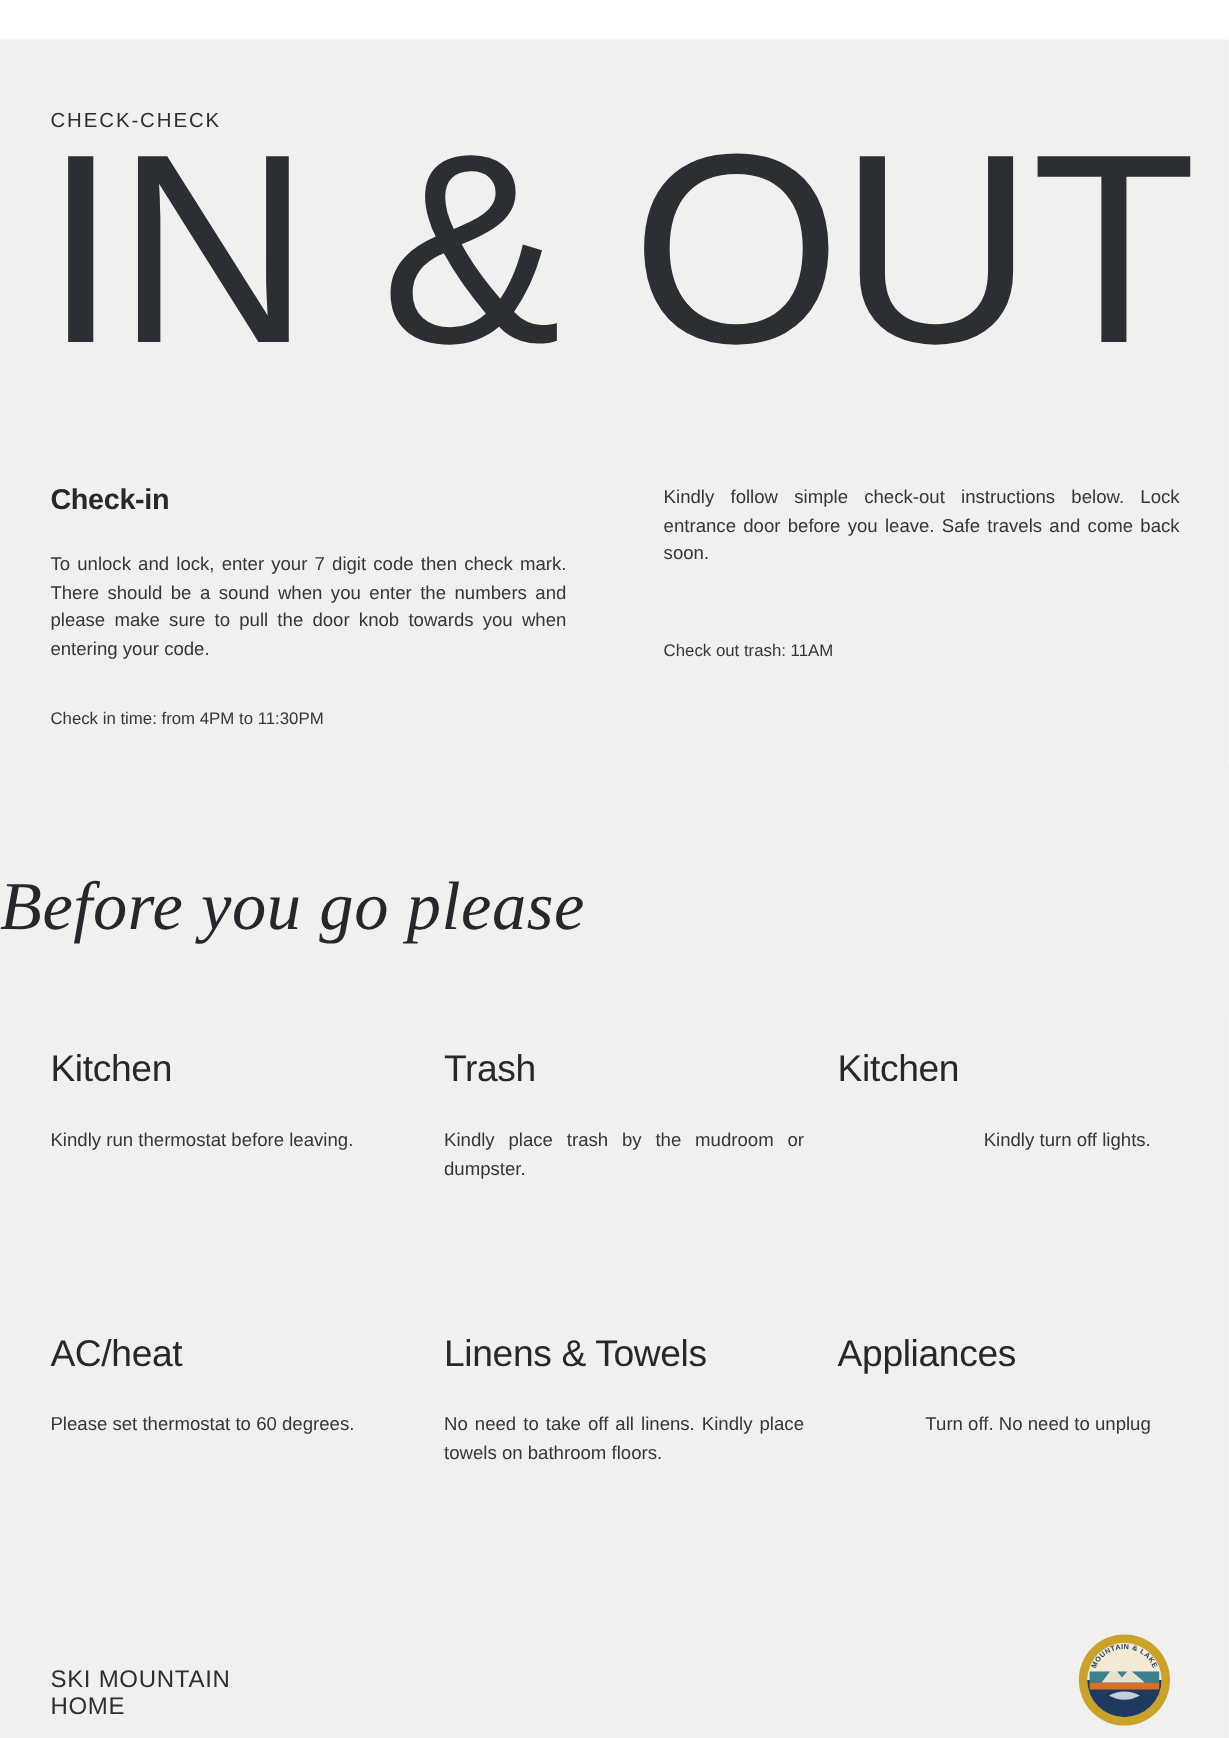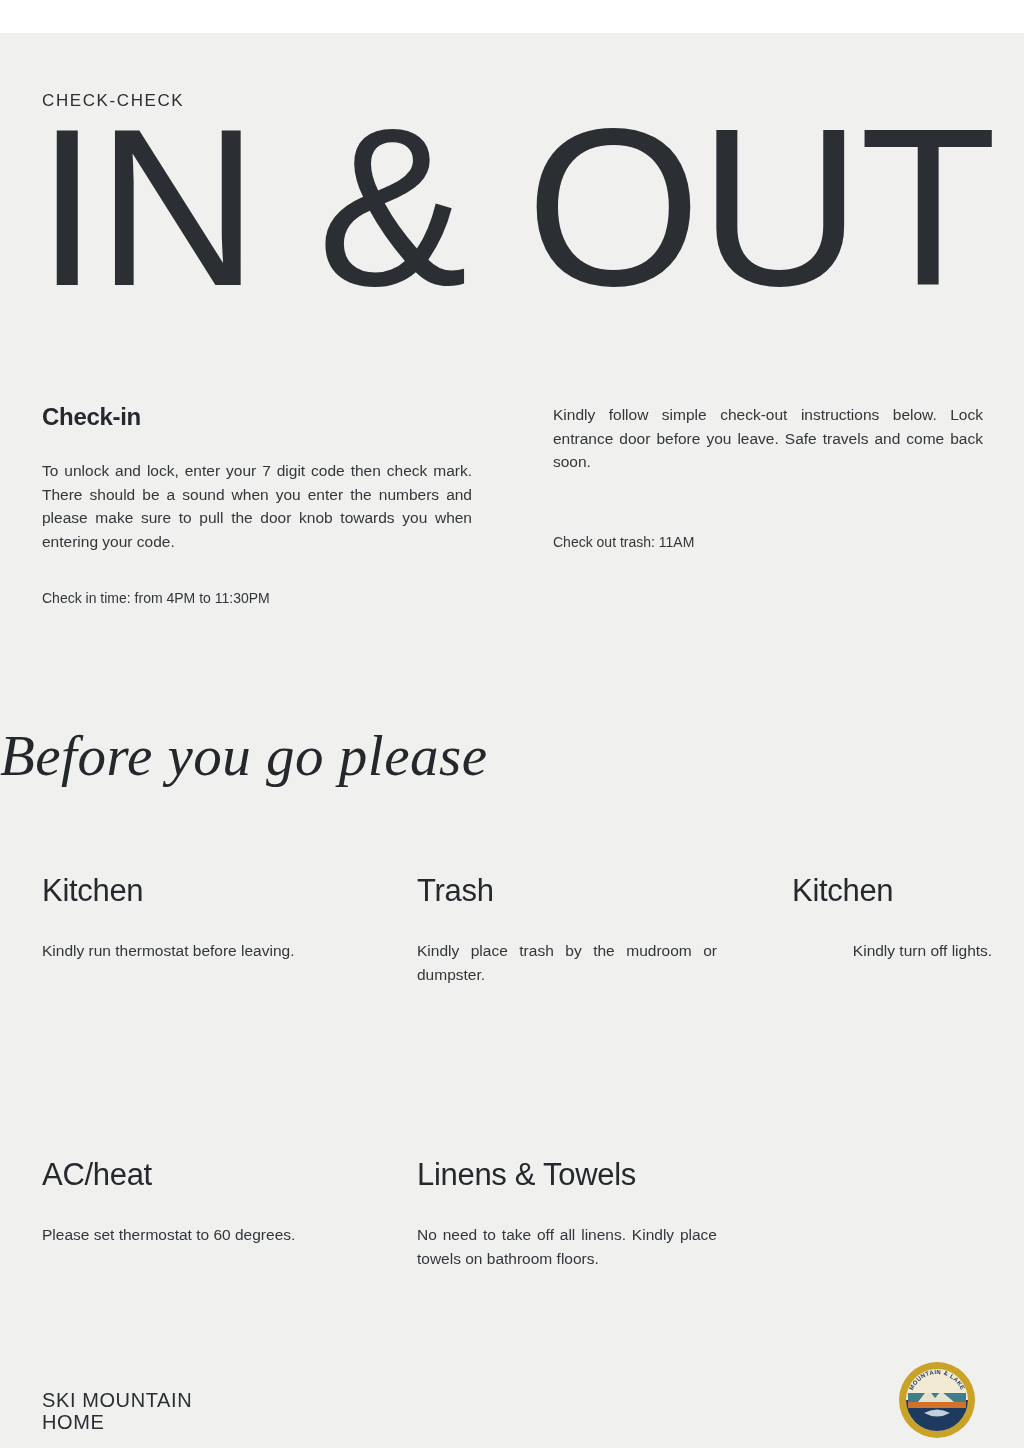--- a/index.html
+++ b/index.html
@@ -83,38 +83,37 @@
 
   
   .grid {
     position: absolute;
     left: 42px;
     top: 840px;
     width: 945px;
     display: grid;
     grid-template-columns: 328px 328px 289px;
     grid-template-rows: 237px auto;
-    gap: 47px;
   }
   .cell { padding-right: 28px; box-sizing: border-box; }
   .cell-title {
     font-size: 31px;
     font-weight: 400;
     letter-spacing: -0.3px;
     margin: 0 0 30px 0;
     color: #25292d;
   }
   .cell-text {
     font-size: 15.5px;
     line-height: 23.5px;
     text-align: justify;
     color: #32373b;
     margin: 0;
   }
-  .cell.nojustify .cell-text { text-align: center; }
+  .cell.nojustify .cell-text { text-align: right; }
 
   
   .footer-brand {
     position: absolute;
     left: 42px;
     bottom: 48px;
     font-size: 20px;
     line-height: 22px;
     letter-spacing: 0.6px;
     color: #2b2f33;
@@ -162,20 +161,24 @@
       <h3 class="cell-title">Kitchen</h3>
       <p class="cell-text">Kindly turn off lights.</p>
     </div>
     <div class="cell">
       <h3 class="cell-title">AC/heat</h3>
       <p class="cell-text">Please set thermostat to 60 degrees.</p>
     </div>
     <div class="cell">
       <h3 class="cell-title">Linens &amp; Towels</h3>
       <p class="cell-text">No need to take off all linens. Kindly place towels on bathroom floors.</p>
+    </div>
+    <div class="cell nojustify">
+      <h3 class="cell-title">Appliances</h3>
+      <p class="cell-text">Turn off.  No need to unplug</p>
     </div>
   </div>
 
   <div class="footer-brand">
     <div>SKI MOUNTAIN</div>
     <div>HOME</div>
   </div>
 
   <div class="badge">
     <svg width="78" height="78" viewBox="0 0 78 78" xmlns="http://www.w3.org/2000/svg">

